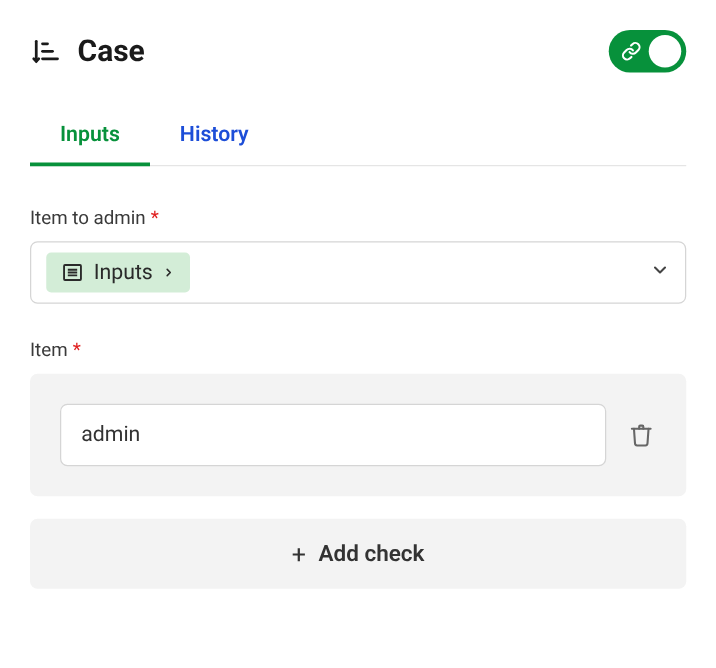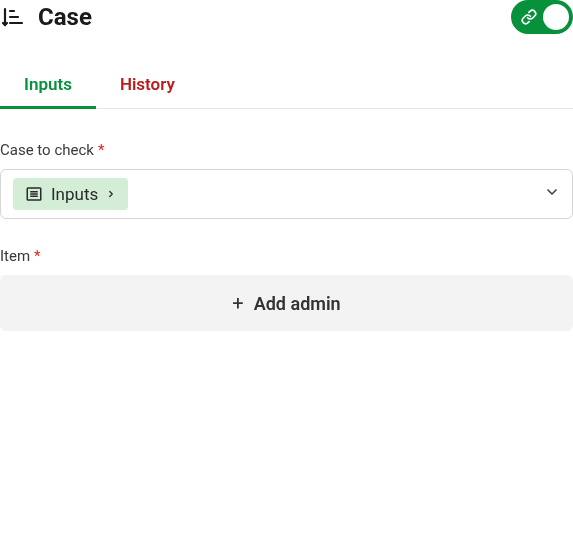--- a/index.html
+++ b/index.html
@@ -8,20 +8,21 @@
       padding: 0;
     }
     body {
       font-family: -apple-system, BlinkMacSystemFont, "Segoe UI", Roboto, sans-serif;
       background: #ffffff;
       width: 573px;
       height: 534px;
       color: #333;
     }
     .container {
+      padding: 24px;
     }
     .header {
       display: flex;
       align-items: center;
       justify-content: space-between;
       margin-bottom: 28px;
     }
     .header-left {
       display: flex;
       align-items: center;
@@ -68,21 +69,21 @@
       display: flex;
       gap: 0;
       border-bottom: 1px solid #e5e5e5;
       margin-bottom: 32px;
     }
     .tab {
       padding: 12px 24px;
       font-size: 17px;
       font-weight: 600;
       cursor: pointer;
-      color: #b91c1c;
+      color: #1d4ed8;
       border-bottom: 3px solid transparent;
       margin-bottom: -1px;
     }
     .tab.active {
       color: #07913b;
       border-bottom: 3px solid #07913b;
     }
     .field-label {
       font-size: 15px;
       color: #3a3a3a;
@@ -211,21 +212,21 @@
       <span class="toggle-knob"></span>
     </div>
   </div>
 
   <div class="tabs">
     <div class="tab active">Inputs</div>
     <div class="tab">History</div>
   </div>
 
   <div class="field-label">
-    <span>Case to check</span>
+    <span>Item to admin</span>
     <span class="required">*</span>
   </div>
 
   <div class="dropdown">
     <div class="dropdown-content">
       <div class="chip">
         <span class="chip-icon">
           <svg width="18" height="18" viewBox="0 0 24 24" fill="none" stroke="#2a2a2a" stroke-width="2">
             <rect x="3" y="4" width="18" height="16" rx="1"></rect>
             <line x1="7" y1="9" x2="17" y2="9"></line>
@@ -246,18 +247,30 @@
         <polyline points="6 9 12 15 18 9"></polyline>
       </svg>
     </span>
   </div>
 
   <div class="field-label">
     <span>Item</span>
     <span class="required">*</span>
   </div>
 
+  <div class="cases-box">
+    <div class="case-row">
+      <input class="case-input" type="text" value="admin" style="">
+      <span class="delete-btn">
+        <svg width="20" height="20" viewBox="0 0 24 24" fill="none" stroke="#666" stroke-width="2" stroke-linecap="round" stroke-linejoin="round">
+          <polyline points="3 6 5 6 21 6"></polyline>
+          <path d="M19 6l-1 14a2 2 0 0 1-2 2H8a2 2 0 0 1-2-2L5 6"></path>
+          <path d="M10 6V4a1 1 0 0 1 1-1h2a1 1 0 0 1 1 1v2"></path>
+        </svg>
+      </span>
+    </div>
+  </div>
 
   <button class="add-case-btn">
     <span class="plus-icon">+</span>
-    <span>Add admin</span>
+    <span>Add check</span>
   </button>
 </div>
 
 </body></html>

